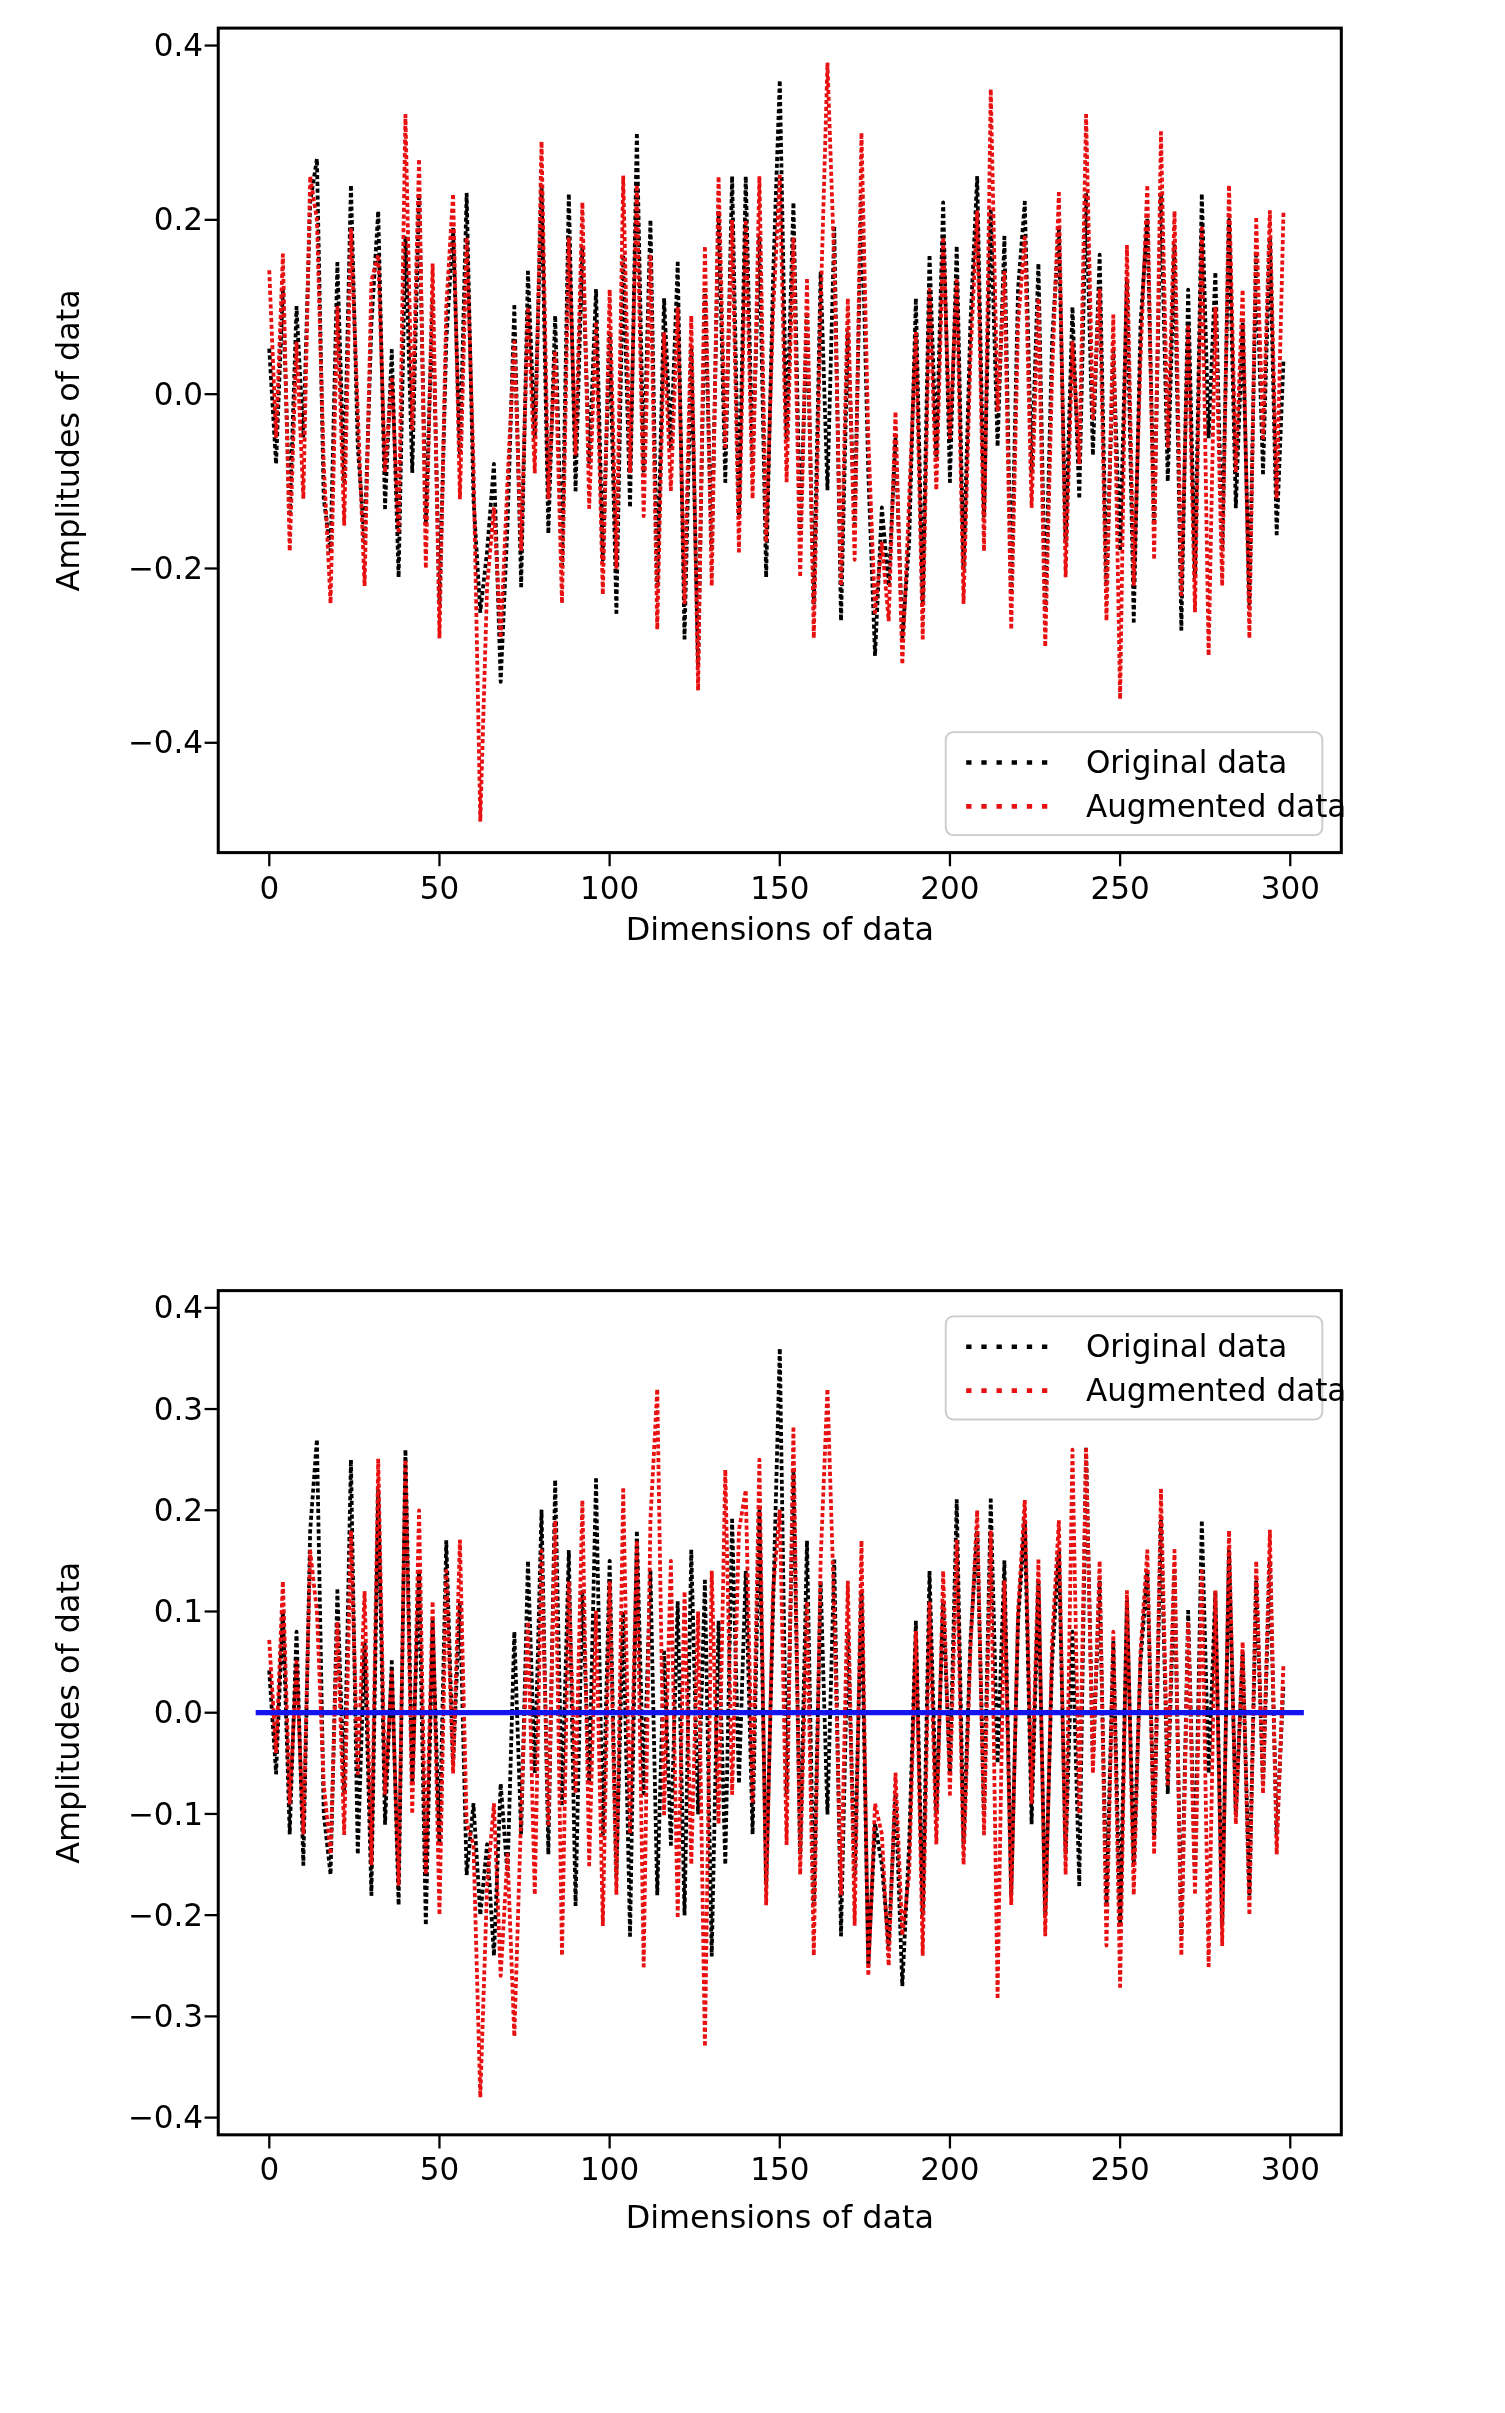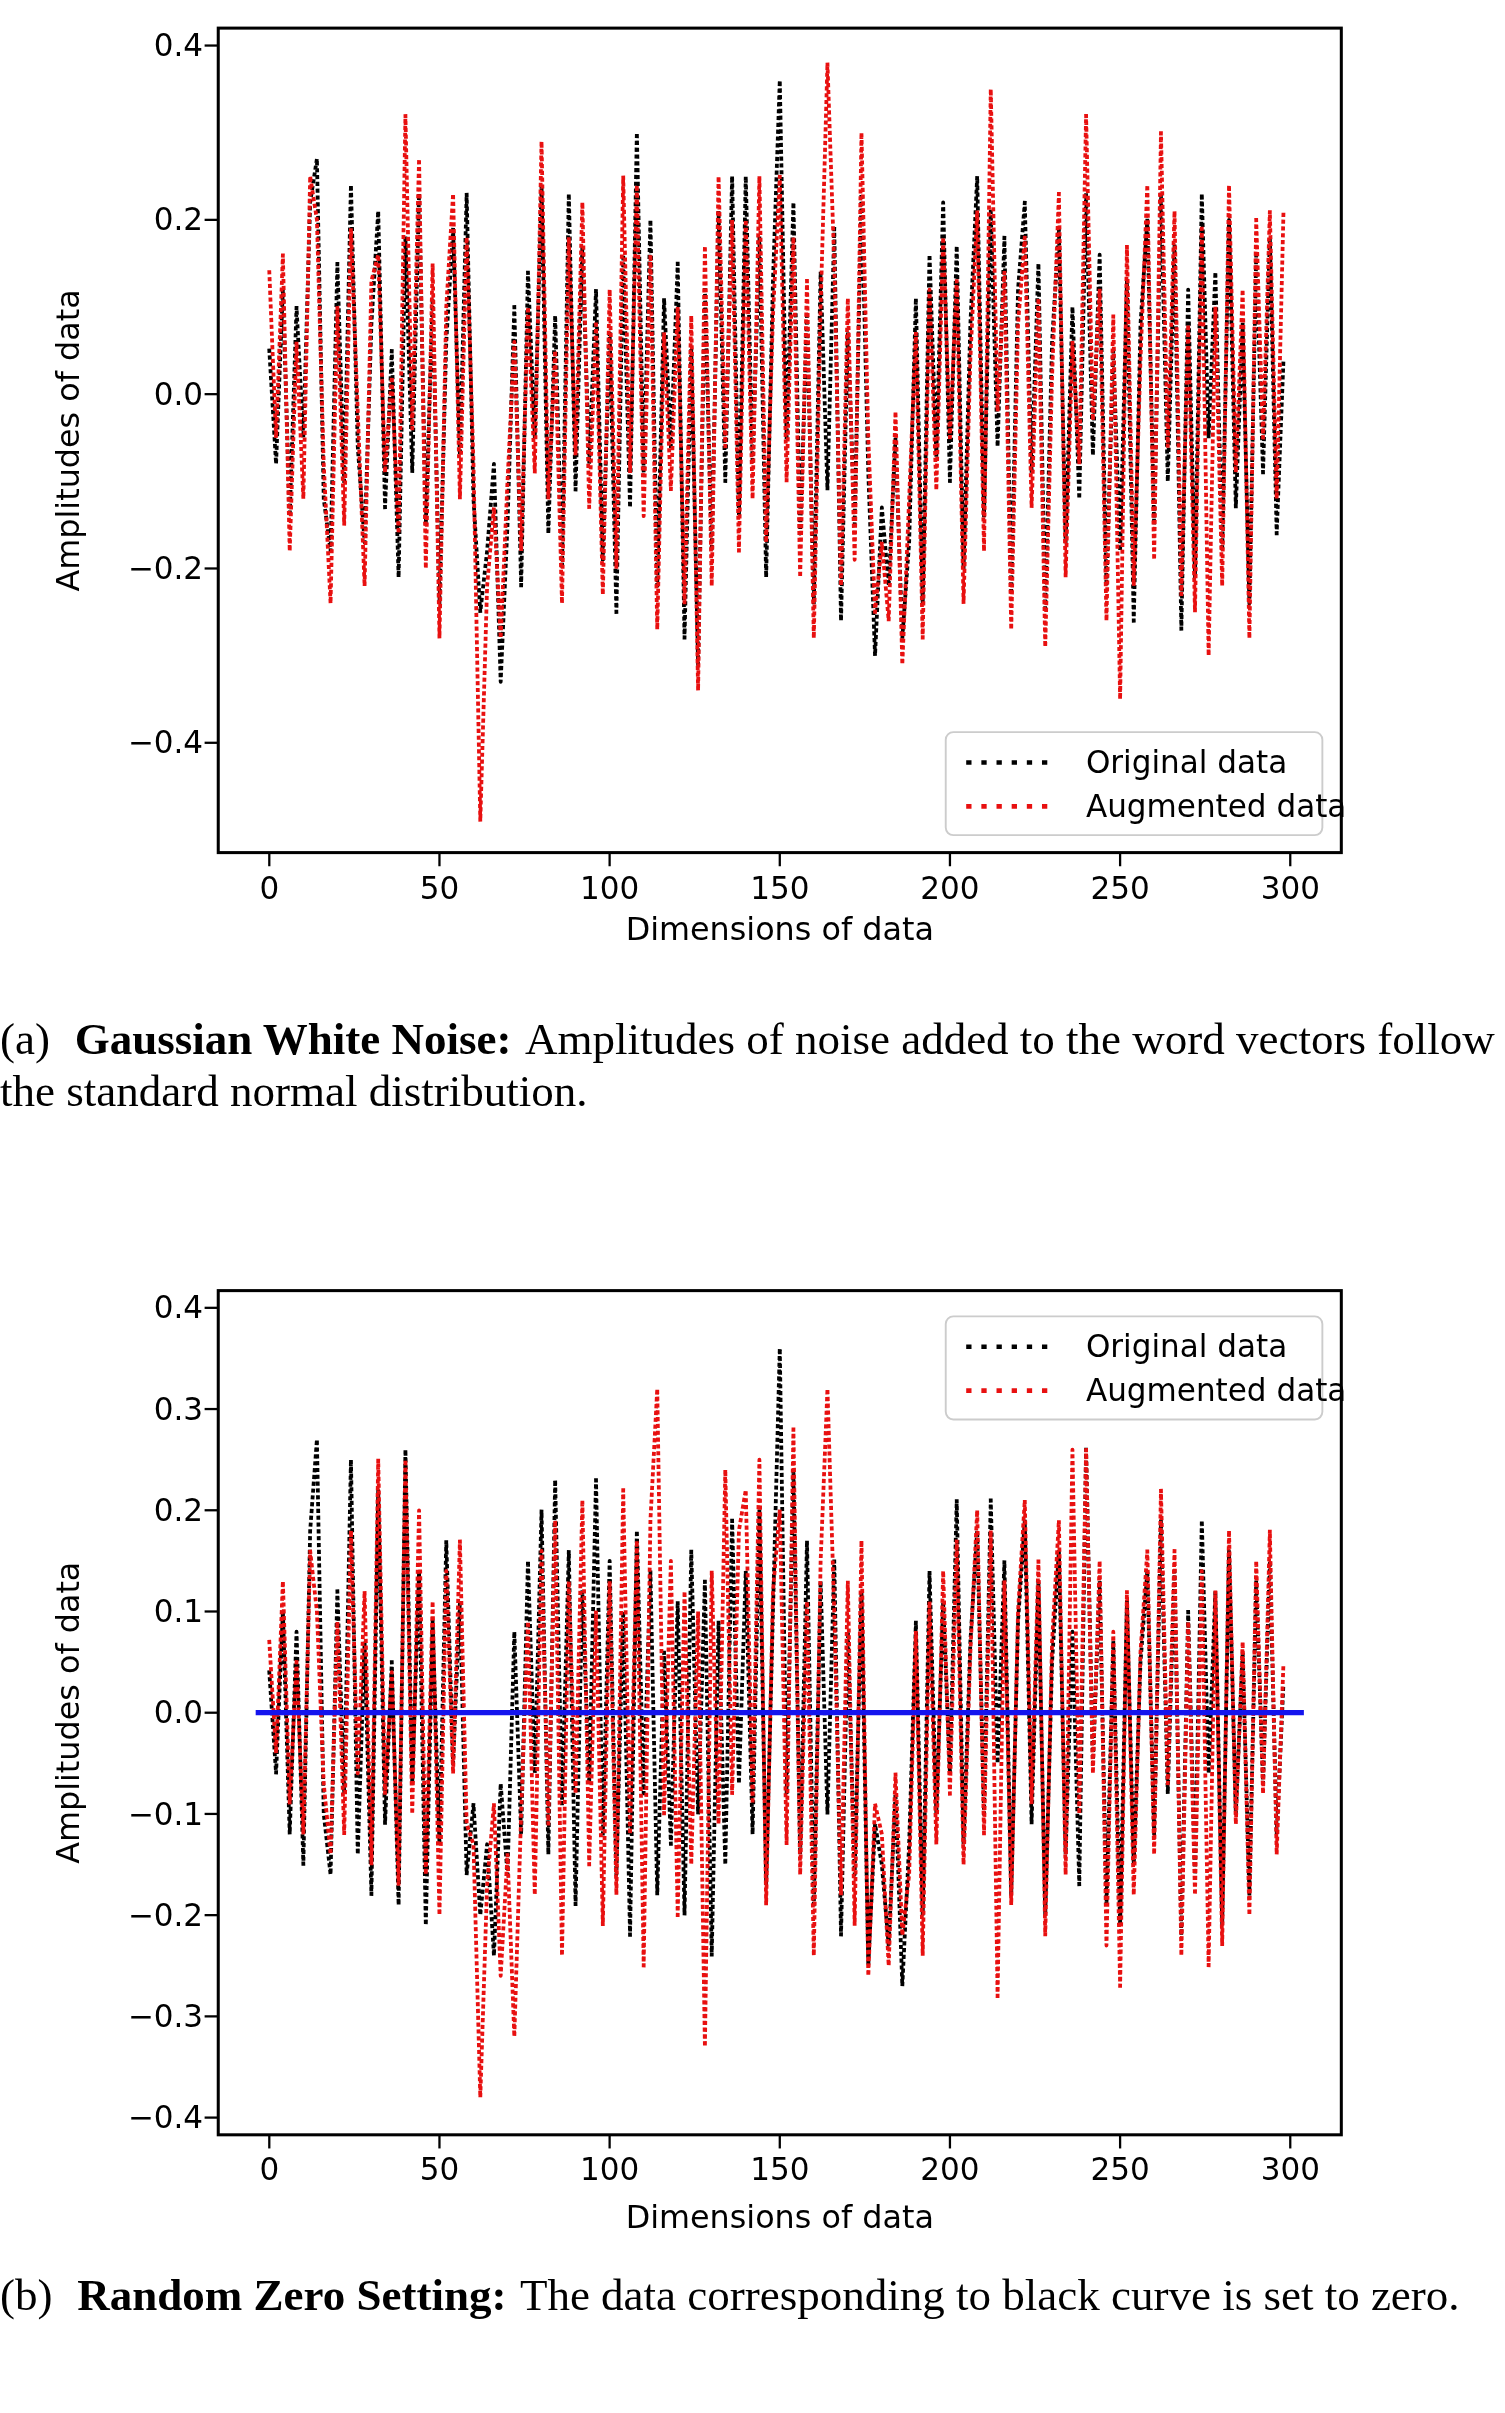--- a/index.html
+++ b/index.html
@@ -100,21 +100,15 @@
         <g>
           <rect x="1248" y="1737" width="497" height="136" rx="10" ry="10" fill="rgba(255,255,255,0.9)" stroke="#cccccc" stroke-width="2.5"></rect>
           <line x1="1278" y1="1777" x2="1398" y2="1777" stroke="#000000" stroke-width="6" stroke-dasharray="1 19" stroke-linecap="square"></line>
           <text x="1433" y="1791" class="legend-label">Original data</text>
           <line x1="1278" y1="1835" x2="1398" y2="1835" stroke="#e81010" stroke-width="6" stroke-dasharray="1 19" stroke-linecap="square"></line>
           <text x="1433" y="1849" class="legend-label">Augmented data</text>
         </g>
       </g>
     </svg>
 
-  <div class="caption" id="caption-a" style="top:1014px">
-    <span class="cap-prefix">(a)</span><span class="cap-term">Gaussian White Noise:</span><span class="cap-rest">Amplitudes of noise added to the word vectors follow the standard normal distribution.</span>
-  </div>
 
-  <div class="caption" id="caption-b" style="top:2270px">
-    <span class="cap-prefix">(b)</span><span class="cap-term">Random Zero Setting:</span><span class="cap-rest">The data corresponding to black curve is set to zero.</span>
-  </div>
 </div>
 
 
 </body></html>

